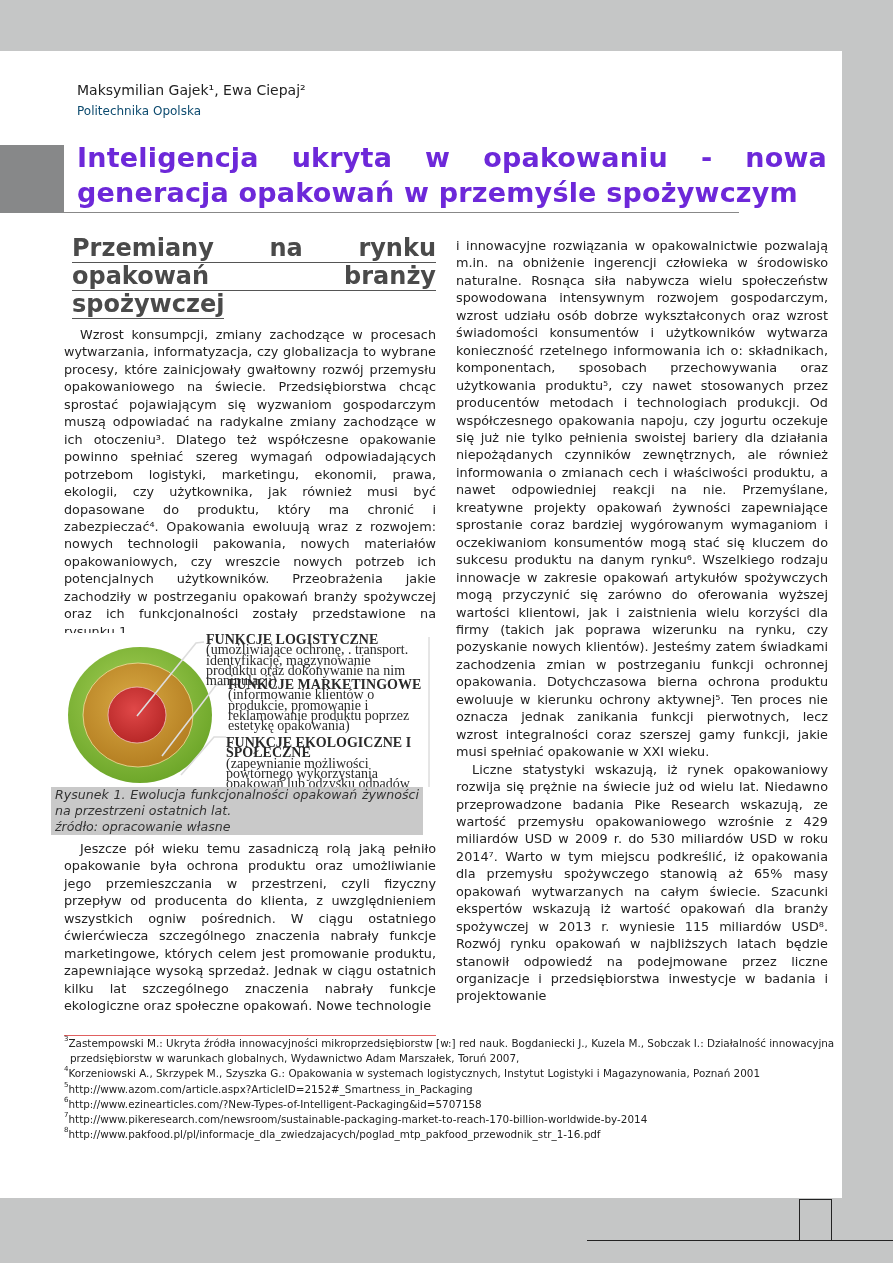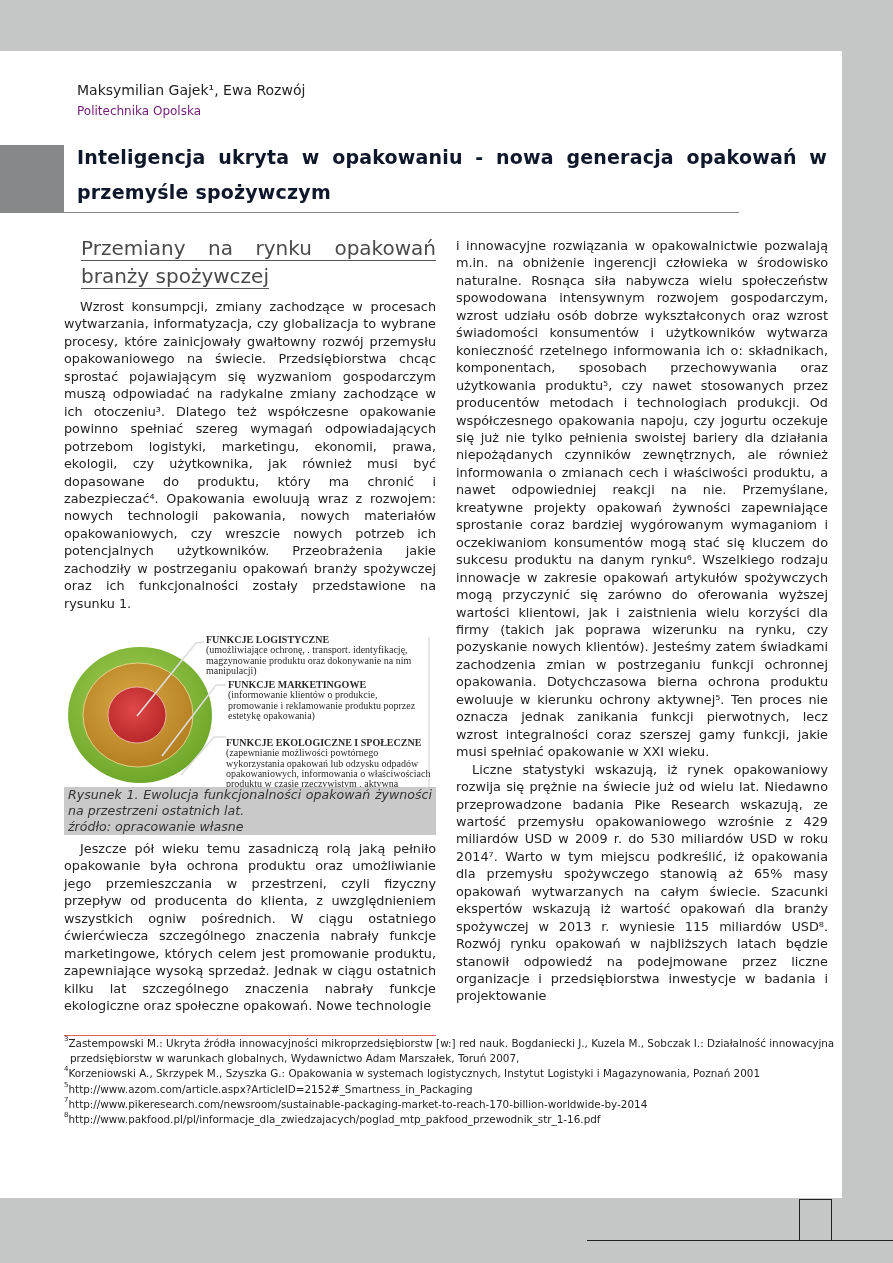--- a/index.html
+++ b/index.html
@@ -1,58 +1,58 @@
 <!DOCTYPE html>
 <html><head>
 <meta charset="utf-8">
 <style>
   html, body { margin:0; padding:0; }
   body { width:893px; height:1263px; background:#c5c6c6; position:relative; overflow:hidden;
          font-family:"DejaVu Sans", sans-serif; color:#1e1e1e; }
   .page { position:absolute; left:0; top:51px; width:842px; height:1147px; background:#ffffff; }
   .side-block { position:absolute; left:0; top:145px; width:64px; height:68px; background:#878889; }
   .authors { position:absolute; left:77px; top:82px; font-size:14px; color:#222; }
-  .affil { position:absolute; left:77px; top:104px; font-size:12px; color:#701a75; }
-  .title { position:absolute; left:77px; top:140px; width:750px; font-size:19px; line-height:35px;
-           color:#0f172a; font-weight:bold; text-align:justify; text-align-last:left; letter-spacing:0.2px; }
+  .affil { position:absolute; left:77px; top:104px; font-size:12px; color:#0c4a6e; }
+  .title { position:absolute; left:77px; top:140px; width:750px; font-size:27px; line-height:35px;
+           color:#6d28d9; font-weight:bold; text-align:justify; text-align-last:left; letter-spacing:0.2px; }
   .title-rule { position:absolute; left:64px; top:212px; width:675px; height:1px; background:#888; }
   .col { position:absolute; font-size:12.8px; line-height:17.45px; text-align:justify; color:#222; }
   .col p { margin:0; }
   .col p.indent { text-indent:16px; }
   .colL { left:64px; top:234px; width:372px; }
   .colR { left:456px; top:237px; width:372px; }
   .colL2 { left:64px; top:840px; width:372px; }
-  .section-h { font-size:20px; line-height:28px; font-weight:normal; color:#4a4a4a; margin:0 0 8px 17px;
+  .section-h { font-size:24px; line-height:28px; font-weight:bold; color:#4a4a4a; margin:0 0 8px 8px;
                text-align:justify; text-align-last:left; }
   .section-h span { border-bottom:1px solid #555; }
   .figure { position:absolute; left:64px; top:633px; width:372px; height:154px; background:#fff; }
   .fig-svg { position:absolute; left:0; top:0; }
   .fig-labels { position:absolute; left:0; top:0; width:372px; height:154px;
-                font-family:"Liberation Serif", serif; font-size:10px; line-height:10.3px; color:#2a2a2a; }
+                font-family:"Liberation Serif", serif; font-size:14px; line-height:10.3px; color:#2a2a2a; }
   .fig-block { position:absolute; }
   .fig-block .head { font-weight:bold; }
-  .caption { position:absolute; left:64px; top:787px; width:372px; height:48px; background:#c9c9c9;
+  .caption { position:absolute; left:51px; top:787px; width:372px; height:48px; background:#c9c9c9;
              font-style:italic; font-size:12.6px; line-height:16px; color:#333; padding:0 4px; box-sizing:border-box; }
   .caption .c1 { text-align:justify; text-align-last:left; }
   .fn-rule { position:absolute; left:64px; top:1035px; width:372px; height:1px; background:#e06060; }
   .footnotes { position:absolute; left:64px; top:1036px; width:770px; font-size:10.4px; line-height:15.2px; color:#222; }
   .footnotes div { white-space:nowrap; }
   .footnotes .wrap2 { padding-left:6px; }
   .footnotes sup { font-size:7px; vertical-align:top; line-height:1; }
   .bottom-line { position:absolute; left:587px; top:1240px; width:306px; height:1px; background:#222; }
   .page-box { position:absolute; left:799px; top:1199px; width:33px; height:41px; border:1px solid #222;
               border-bottom:none; box-sizing:border-box; background:transparent; }
 </style>
 </head>
 <body>
 
 <div class="page"></div>
 <div class="side-block"></div>
 
-<div class="authors">Maksymilian Gajek¹, Ewa Rozwój</div>
+<div class="authors">Maksymilian Gajek¹, Ewa Ciepaj²</div>
 <div class="affil">Politechnika Opolska</div>
 <div class="title">Inteligencja ukryta w opakowaniu - nowa generacja opakowań w przemyśle spożywczym</div>
 <div class="title-rule"></div>
 
 <div class="col colL">
   <div class="section-h"><span>Przemiany na rynku opakowań branży spożywczej</span></div>
   <p class="indent">Wzrost konsumpcji, zmiany zachodzące w procesach wytwarzania, informatyzacja, czy globalizacja to wybrane procesy, które zainicjowały gwałtowny rozwój przemysłu opakowaniowego na świecie. Przedsiębiorstwa chcąc sprostać pojawiającym się wyzwaniom gospodarczym muszą odpowiadać na radykalne zmiany zachodzące w ich otoczeniu³. Dlatego też współczesne opakowanie powinno spełniać szereg wymagań odpowiadających potrzebom logistyki, marketingu, ekonomii, prawa, ekologii, czy użytkownika, jak również musi być dopasowane do produktu, który ma chronić i zabezpieczać⁴. Opakowania ewoluują wraz z rozwojem: nowych technologii pakowania, nowych materiałów opakowaniowych, czy wreszcie nowych potrzeb ich potencjalnych użytkowników. Przeobrażenia jakie zachodziły w postrzeganiu opakowań branży spożywczej oraz ich funkcjonalności zostały przedstawione na rysunku 1.</p>
 </div>
 
 <div class="figure">
@@ -108,18 +108,19 @@
   <p>i innowacyjne rozwiązania w opakowalnictwie pozwalają m.in. na obniżenie ingerencji człowieka w środowisko naturalne. Rosnąca siła nabywcza wielu społeczeństw spowodowana intensywnym rozwojem gospodarczym, wzrost udziału osób dobrze wykształconych oraz wzrost świadomości konsumentów i użytkowników wytwarza konieczność rzetelnego informowania ich o: składnikach, komponentach, sposobach przechowywania oraz użytkowania produktu⁵, czy nawet stosowanych przez producentów metodach i technologiach produkcji. Od współczesnego opakowania napoju, czy jogurtu oczekuje się już nie tylko pełnienia swoistej bariery dla działania niepożądanych czynników zewnętrznych, ale również informowania o zmianach cech i właściwości produktu, a nawet odpowiedniej reakcji na nie. Przemyślane, kreatywne projekty opakowań żywności zapewniające sprostanie coraz bardziej wygórowanym wymaganiom i oczekiwaniom konsumentów mogą stać się kluczem do sukcesu produktu na danym rynku⁶. Wszelkiego rodzaju innowacje w zakresie opakowań artykułów spożywczych mogą przyczynić się zarówno do oferowania wyższej wartości klientowi, jak i zaistnienia wielu korzyści dla firmy (takich jak poprawa wizerunku na rynku, czy pozyskanie nowych klientów). Jesteśmy zatem świadkami zachodzenia zmian w postrzeganiu funkcji ochronnej opakowania. Dotychczasowa bierna ochrona produktu ewoluuje w kierunku ochrony aktywnej⁵. Ten proces nie oznacza jednak zanikania funkcji pierwotnych, lecz wzrost integralności coraz szerszej gamy funkcji, jakie musi spełniać opakowanie w XXI wieku.</p>
   <p class="indent">Liczne statystyki wskazują, iż rynek opakowaniowy rozwija się prężnie na świecie już od wielu lat. Niedawno przeprowadzone badania Pike Research wskazują, ze wartość przemysłu opakowaniowego wzrośnie z 429 miliardów USD w 2009 r. do 530 miliardów USD w roku 2014⁷. Warto w tym miejscu podkreślić, iż opakowania dla przemysłu spożywczego stanowią aż 65% masy opakowań wytwarzanych na całym świecie. Szacunki ekspertów wskazują iż wartość opakowań dla branży spożywczej w 2013 r. wyniesie 115 miliardów USD⁸. Rozwój rynku opakowań w najbliższych latach będzie stanowił odpowiedź na podejmowane przez liczne organizacje i przedsiębiorstwa inwestycje w badania i projektowanie</p>
 </div>
 
 <div class="fn-rule"></div>
 <div class="footnotes">
   <div><sup>3</sup><span>Zastempowski M.: Ukryta źródła innowacyjności mikroprzedsiębiorstw [w:] red nauk. Bogdaniecki J., Kuzela M., Sobczak I.: Działalność innowacyjna</span></div>
   <div class="wrap2">przedsiębiorstw w warunkach globalnych, Wydawnictwo Adam Marszałek, Toruń 2007,</div>
   <div><sup>4</sup><span>Korzeniowski A., Skrzypek M., Szyszka G.: Opakowania w systemach logistycznych, Instytut Logistyki i Magazynowania, Poznań 2001</span></div>
   <div><sup>5</sup><span>http://www.azom.com/article.aspx?ArticleID=2152#_Smartness_in_Packaging</span></div>
+  <div><sup>6</sup><span>http://www.ezinearticles.com/?New-Types-of-Intelligent-Packaging&amp;id=5707158</span></div>
   <div><sup>7</sup><span>http://www.pikeresearch.com/newsroom/sustainable-packaging-market-to-reach-170-billion-worldwide-by-2014</span></div>
   <div><sup>8</sup><span>http://www.pakfood.pl/pl/informacje_dla_zwiedzajacych/poglad_mtp_pakfood_przewodnik_str_1-16.pdf</span></div>
 </div>
 
 <div class="bottom-line"></div>
 <div class="page-box"></div>
 
 </body></html>

